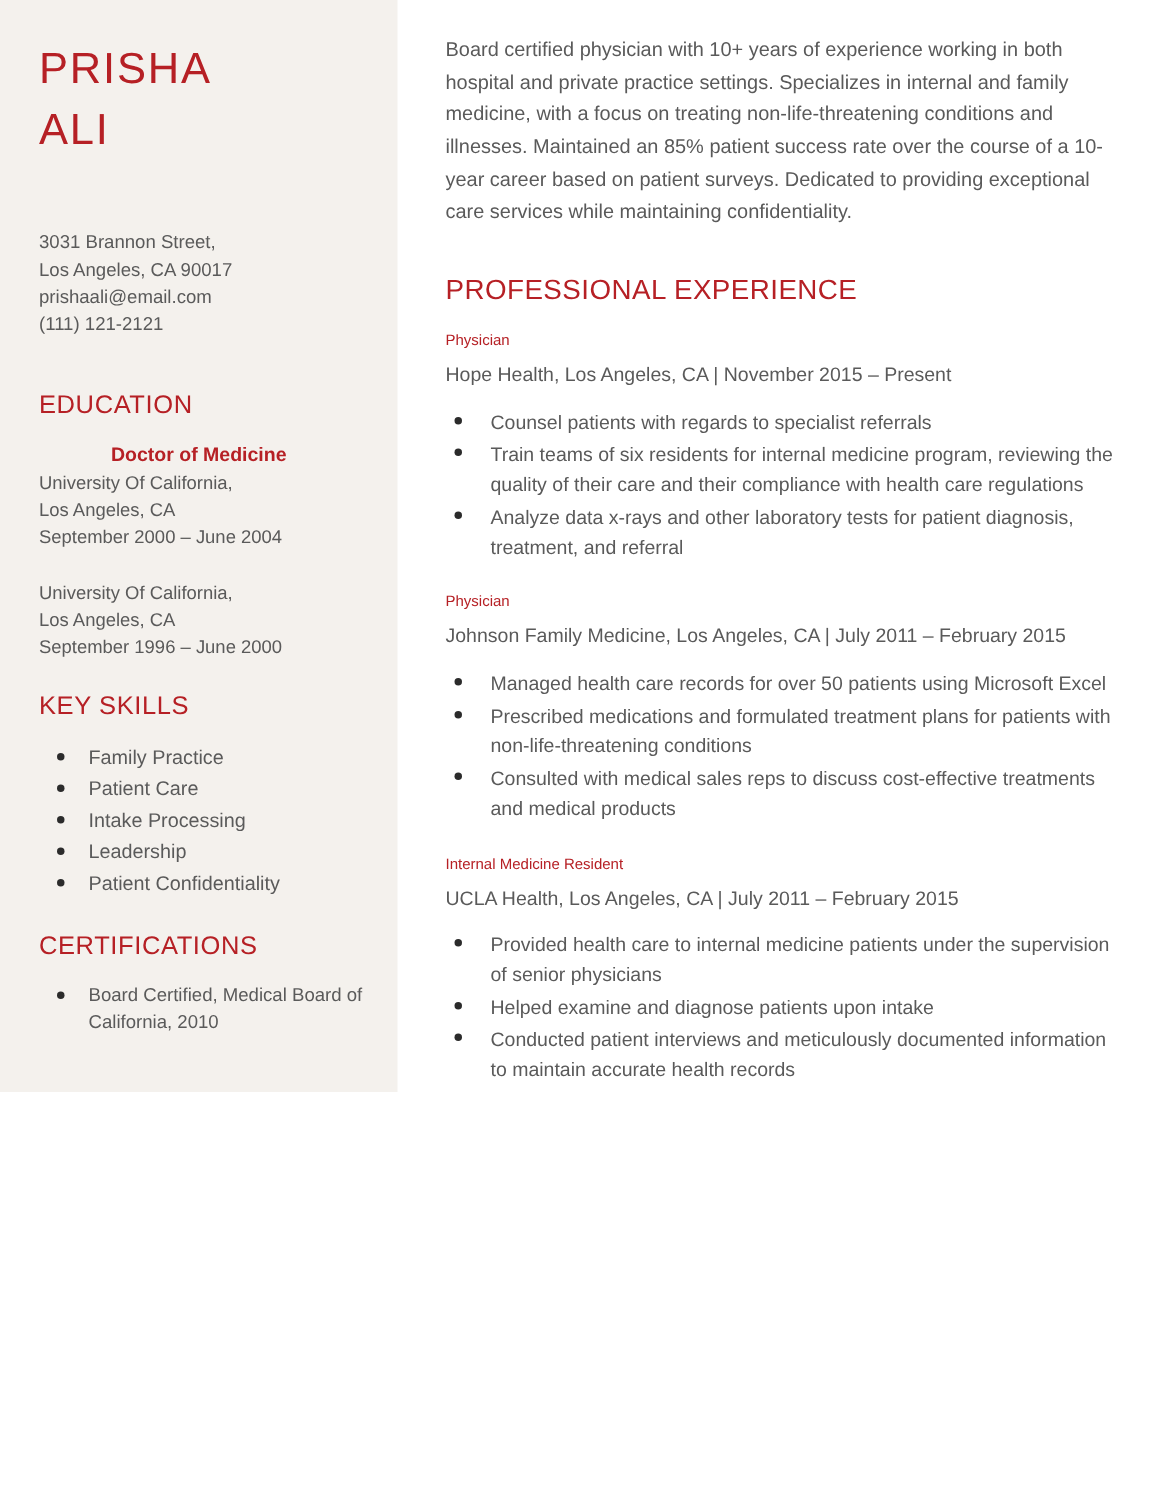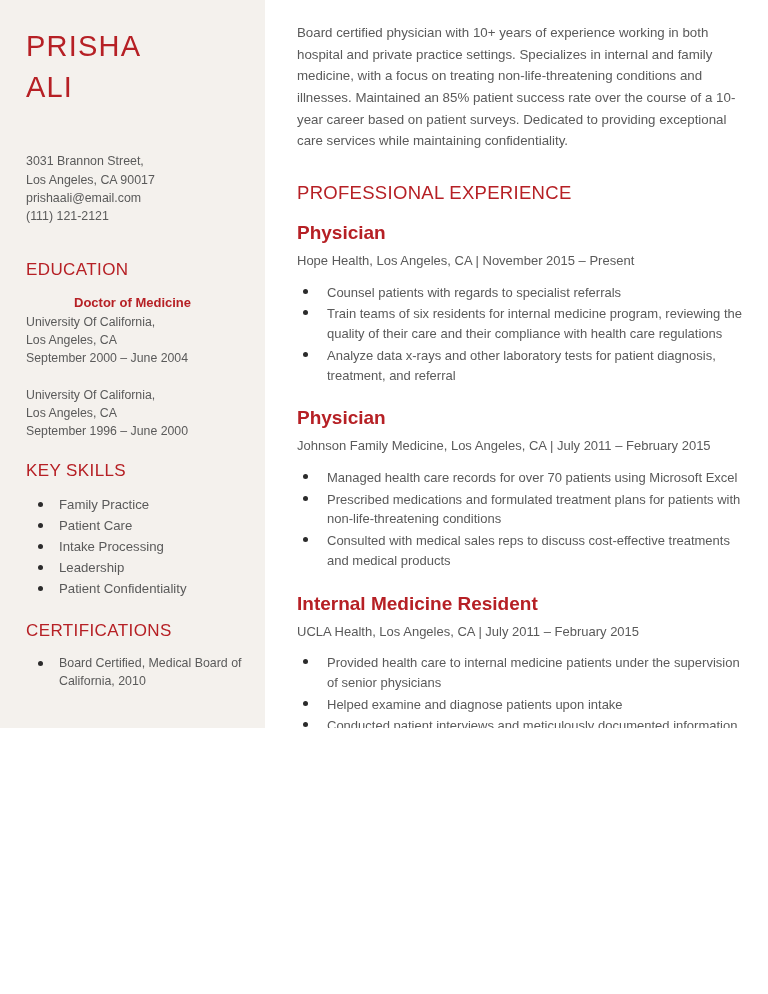--- a/index.html
+++ b/index.html
@@ -125,22 +125,22 @@
     font-size: 18.5px;
     font-weight: 400;
     letter-spacing: 0.3px;
     margin-bottom: 18px;
   }
 
   .job { margin-bottom: 22px; }
 
   .job-title {
     color: #B62025;
-    font-size: 19px;
-    font-weight: bold;
+    font-size: 10px;
+    font-weight: normal;
     margin-bottom: 7px;
   }
   .job-meta {
     color: #5A5A5A;
     font-size: 13px;
     line-height: 1.5;
     margin-bottom: 12px;
   }
 
   ul.job-list {
@@ -235,21 +235,21 @@
         <li><span class="bullet"></span><span>Counsel patients with regards to specialist referrals</span></li>
         <li><span class="bullet"></span><span>Train teams of six residents for internal medicine program, reviewing the quality of their care and their compliance with health care regulations</span></li>
         <li><span class="bullet"></span><span>Analyze data x-rays and other laboratory tests for patient diagnosis, treatment, and referral</span></li>
       </ul>
     </div>
 
     <div class="job">
       <div class="job-title">Physician</div>
       <div class="job-meta">Johnson Family Medicine, Los Angeles, CA | July 2011 – February 2015</div>
       <ul class="job-list">
-        <li><span class="bullet"></span><span>Managed health care records for over 70 patients using Microsoft Excel</span></li>
+        <li><span class="bullet"></span><span>Managed health care records for over 50 patients using Microsoft Excel</span></li>
         <li><span class="bullet"></span><span>Prescribed medications and formulated treatment plans for patients with non-life-threatening conditions</span></li>
         <li><span class="bullet"></span><span>Consulted with medical sales reps to discuss cost-effective treatments and medical products</span></li>
       </ul>
     </div>
 
     <div class="job">
       <div class="job-title">Internal Medicine Resident</div>
       <div class="job-meta">UCLA Health, Los Angeles, CA | July 2011 – February 2015</div>
       <ul class="job-list">
         <li><span class="bullet"></span><span>Provided health care to internal medicine patients under the supervision of senior physicians</span></li>

